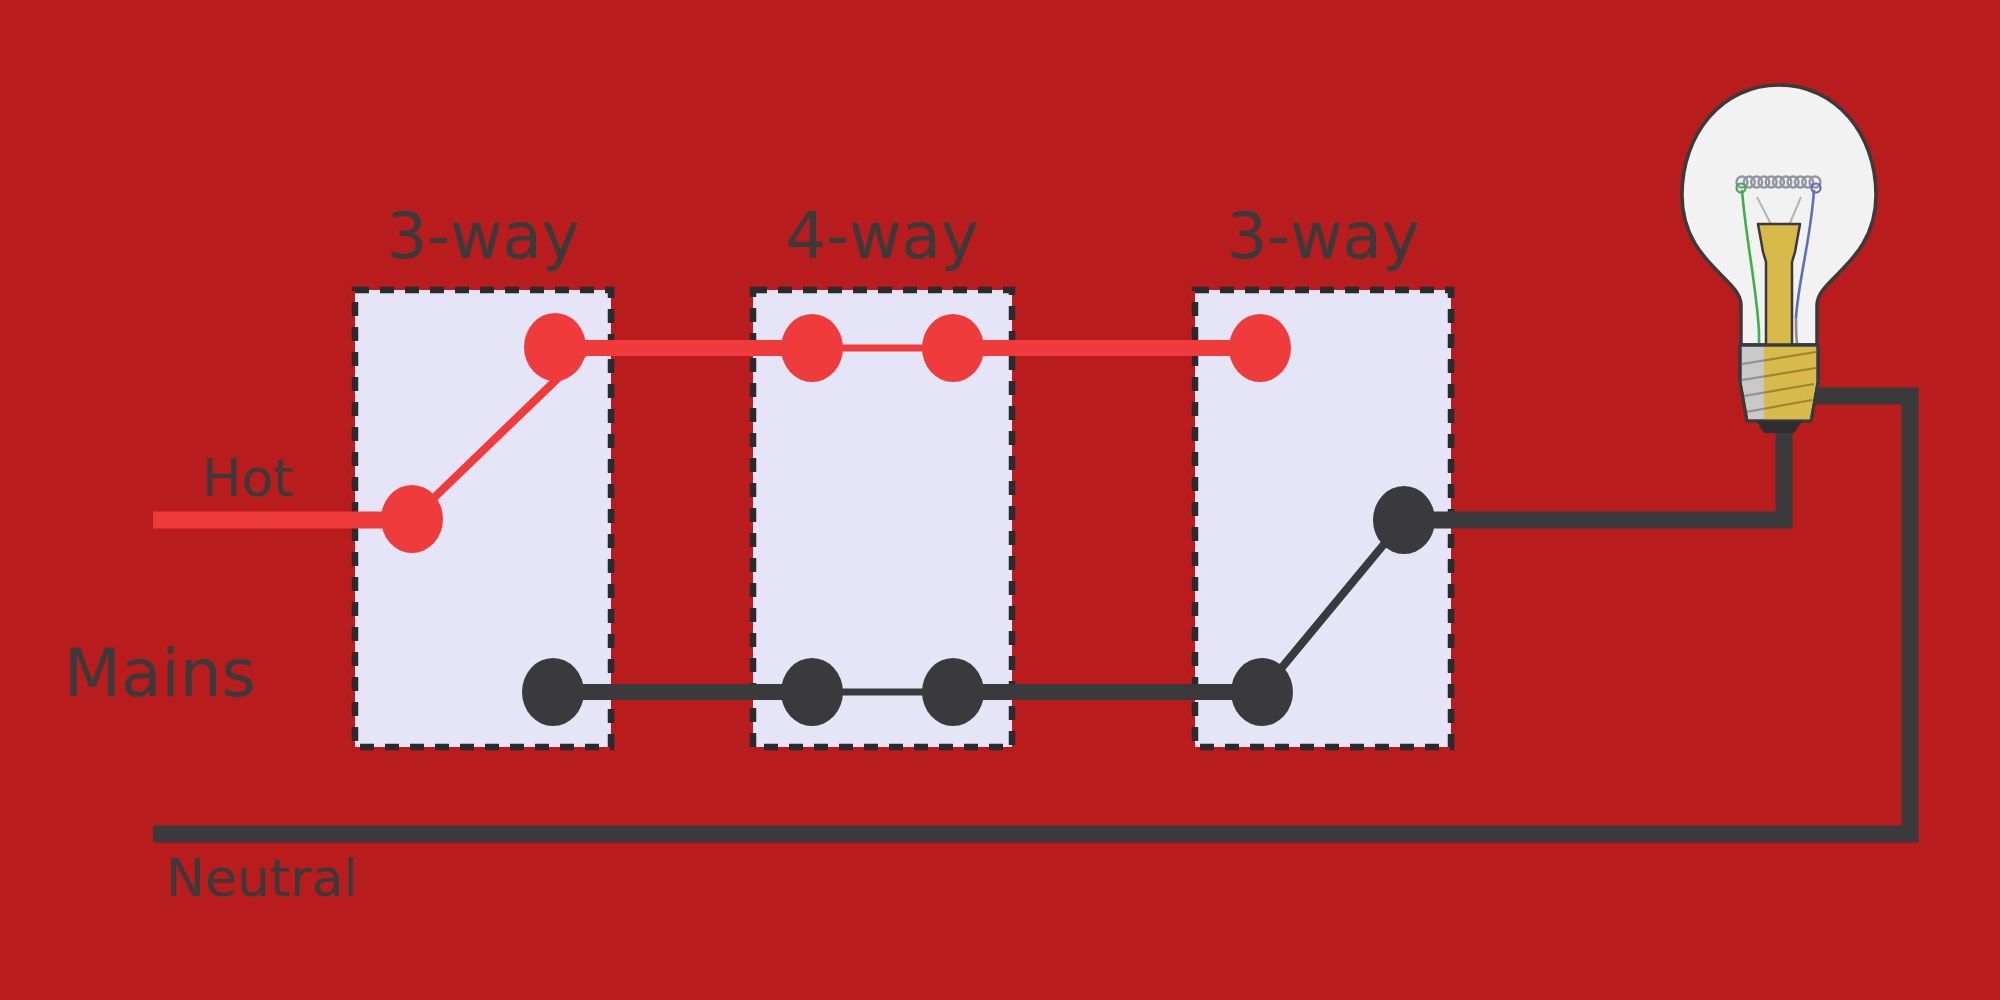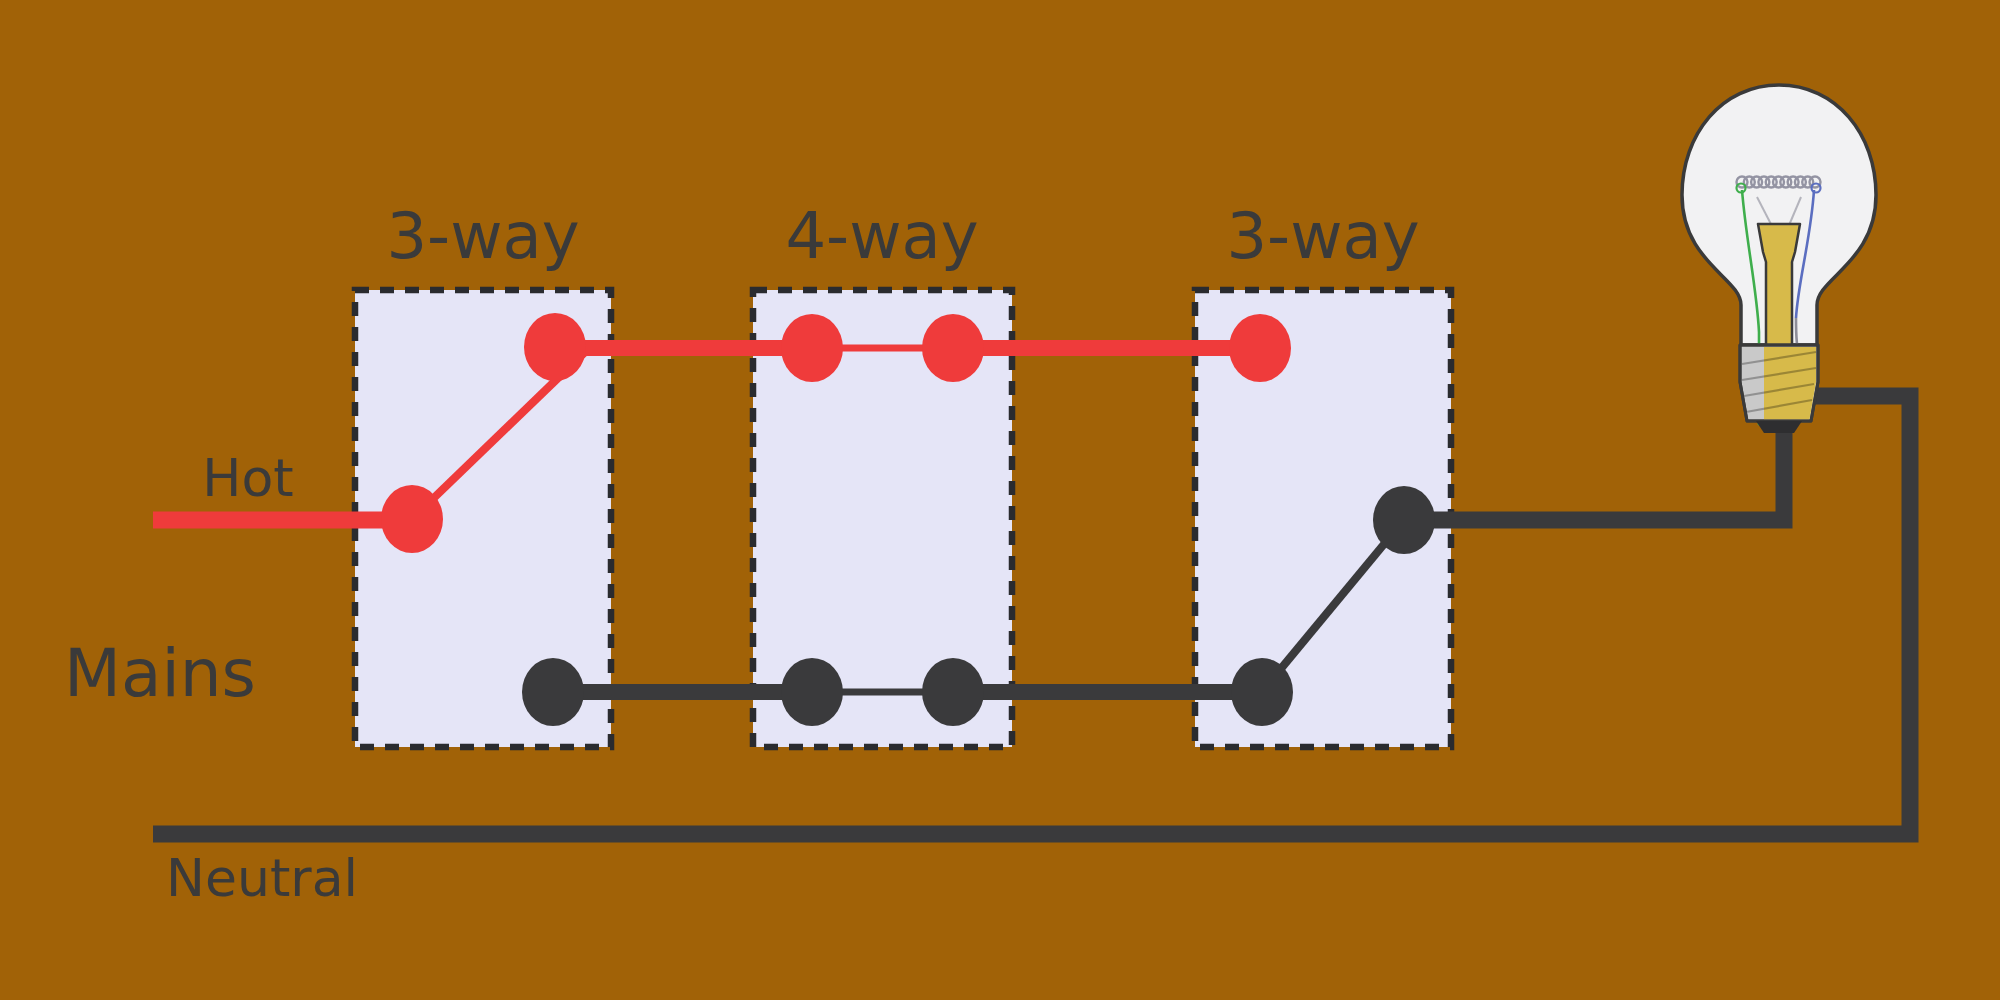--- a/index.html
+++ b/index.html
@@ -1,16 +1,16 @@
 <!DOCTYPE html>
 <html style="--hot-red: #ef3b3b; --wire-dark: #3a3a3c; --box-fill: #e5e5f7; --box-border: #2a2b2f; --text-color: #3a3a3a; --outline-dark: #3a3a3a; --bulb-glass: #f2f2f3; --bulb-brass: #d7ba4a; --bulb-base-gray: #c9c9c9; --bulb-contact: #2e2e30; --wire-green: #3fae4c; --wire-blue: #5b6ec0; --filament-gray: #9494a3;"><head>
 <meta charset="utf-8">
 <style>
   html,body{margin:0;padding:0;background:#ffffff;}
-  #stage{position:relative;width:2000px;height:1000px;background:#a16207;overflow:hidden;
+  #stage{position:relative;width:2000px;height:1000px;background:#b91c1c;overflow:hidden;
          font-family:"DejaVu Sans","Liberation Sans",sans-serif;}
   svg{display:block;}
   .box{fill:var(--box-fill);stroke:var(--box-border);stroke-width:6.5;stroke-dasharray:14 11;}
   .lbl-big{font-size:64px;fill:var(--text-color);}
   .lbl-mains{font-size:66px;fill:var(--text-color);}
   .lbl-small{font-size:52px;fill:var(--text-color);}
   .wire-hot{stroke:var(--hot-red);stroke-width:17;fill:none;}
   .wire-hot-mid{stroke:var(--hot-red);stroke-width:16;fill:none;}
   .wire-hot-thin{stroke:var(--hot-red);stroke-width:7;fill:none;}
   .arm-hot{stroke:var(--hot-red);stroke-width:8;fill:none;}

